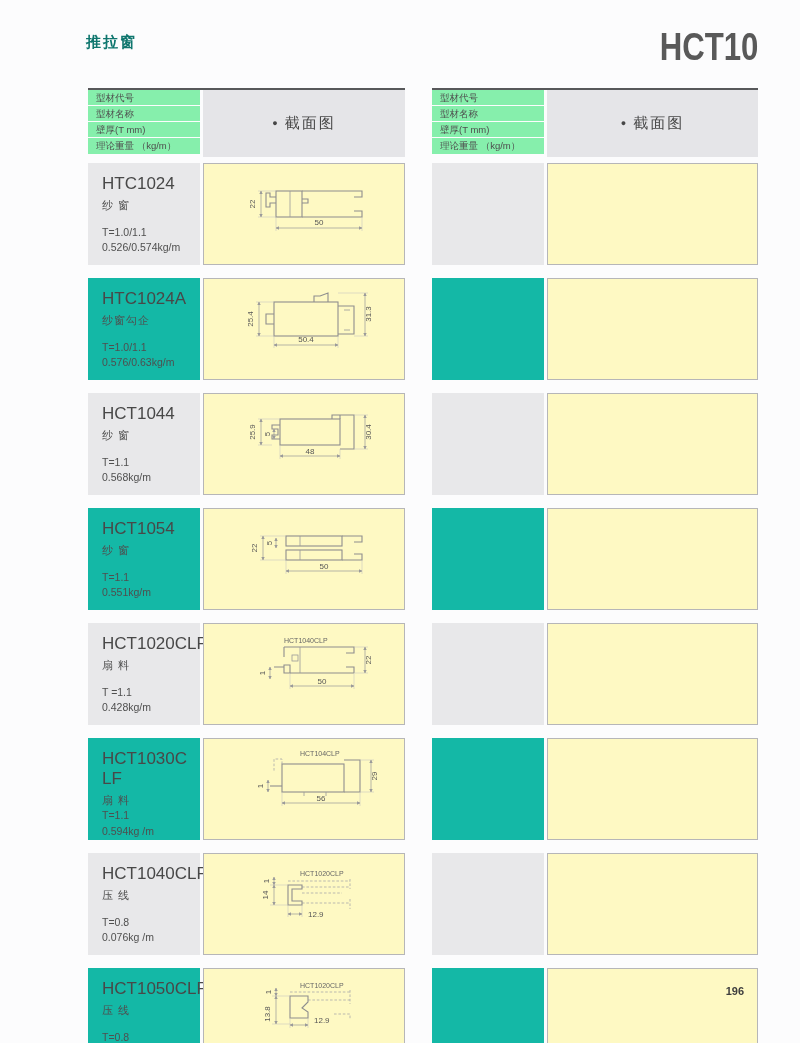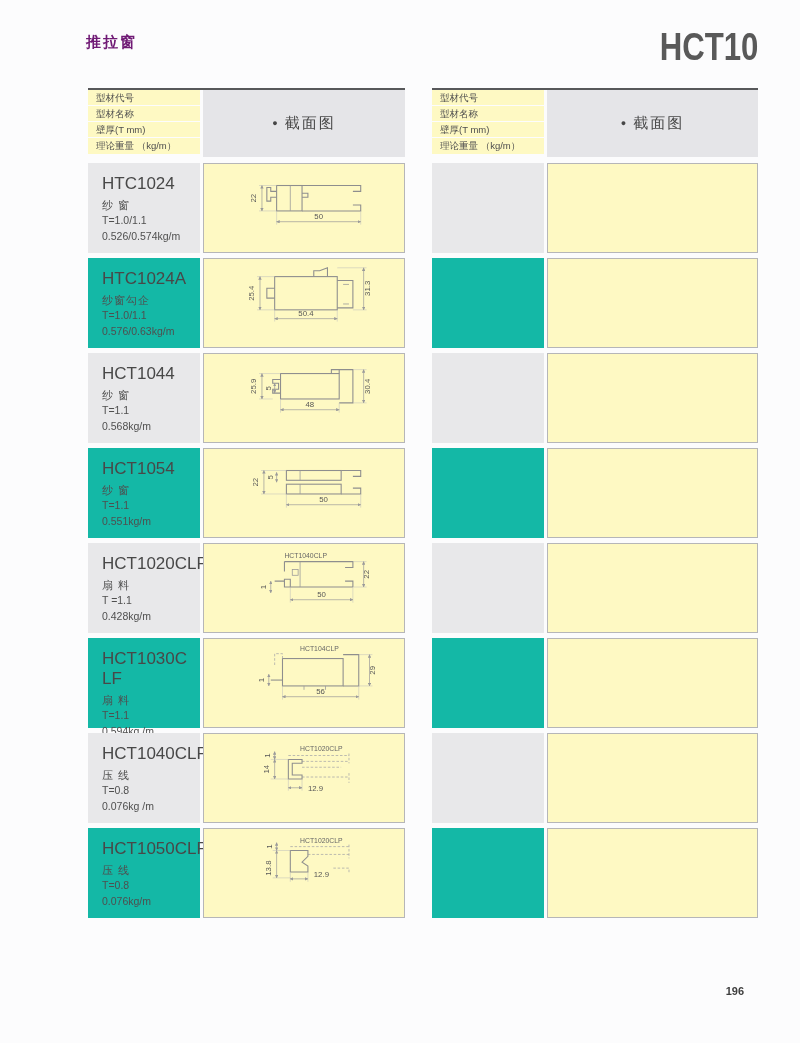--- a/index.html
+++ b/index.html
@@ -6,48 +6,48 @@
   html,body { width:800px; height:1043px; }
   body {
     position:relative;
     background:#fcfcfd;
     font-family:"Liberation Sans", sans-serif;
     color:#4a4a4a;
     overflow:hidden;
   }
   .page-title {
     position:absolute; left:86px; top:33px;
-    font-size:15px; font-weight:bold; letter-spacing:2px; color:#701a75;
+    font-size:15px; font-weight:bold; letter-spacing:2px; color:#0f766e;
   }
   .series-title {
     position:absolute; right:42px; top:26px;
     font-size:38px; font-weight:bold; color:#595959;
     transform:scale(0.82,1.0); transform-origin:right center;
     letter-spacing:0px;
   }
   .ptable { position:absolute; top:88px; border-top:2px solid #57585a; padding-top:0; }
   .ptable.left  { left:88px;  width:317px; }
   .ptable.right { left:432px; width:326px; }
 
   .phead { display:flex; margin-bottom:6px; }
   .phead-labels { width:112px; }
   .phl {
     height:16px; line-height:16px; font-size:9.5px; padding-left:8px;
-    background:#fef9c3; color:#4e4e4e; border-bottom:1px solid #fcfcfd;
+    background:#86efac; color:#4e4e4e; border-bottom:1px solid #fcfcfd;
     white-space:nowrap; overflow:hidden;
   }
   .phl:last-child { border-bottom:none; }
   .phead-section {
     flex:1; margin-left:3px; height:67px; background:#e5e5e8;
     display:flex; align-items:center; justify-content:center; gap:7px; color:#464646;
   }
   .phead-section .bullet { font-size:9px; line-height:1; }
   .phead-section .slabel { font-size:15px; letter-spacing:2px; }
 
-  .prow { display:flex; height:90px; margin-bottom:5px; }
+  .prow { display:flex; height:102px; margin-bottom:13px; }
   .prow-label {
     width:112px; padding:11px 4px 9px 14px;
     display:flex; flex-direction:column;
   }
   .prow-label.gray   { background:#e8e8ea; }
   .prow-label.orange { background:#14b8a6; }
   .code  { font-size:17px; color:#484848; }
   .cname { font-size:11px; color:#4f4f4f; margin-top:4px; letter-spacing:1px; }
   .specs { margin-top:auto; font-size:10.5px; color:#4f4f4f; line-height:1.5; white-space:nowrap; }
   .prow-diagram {

